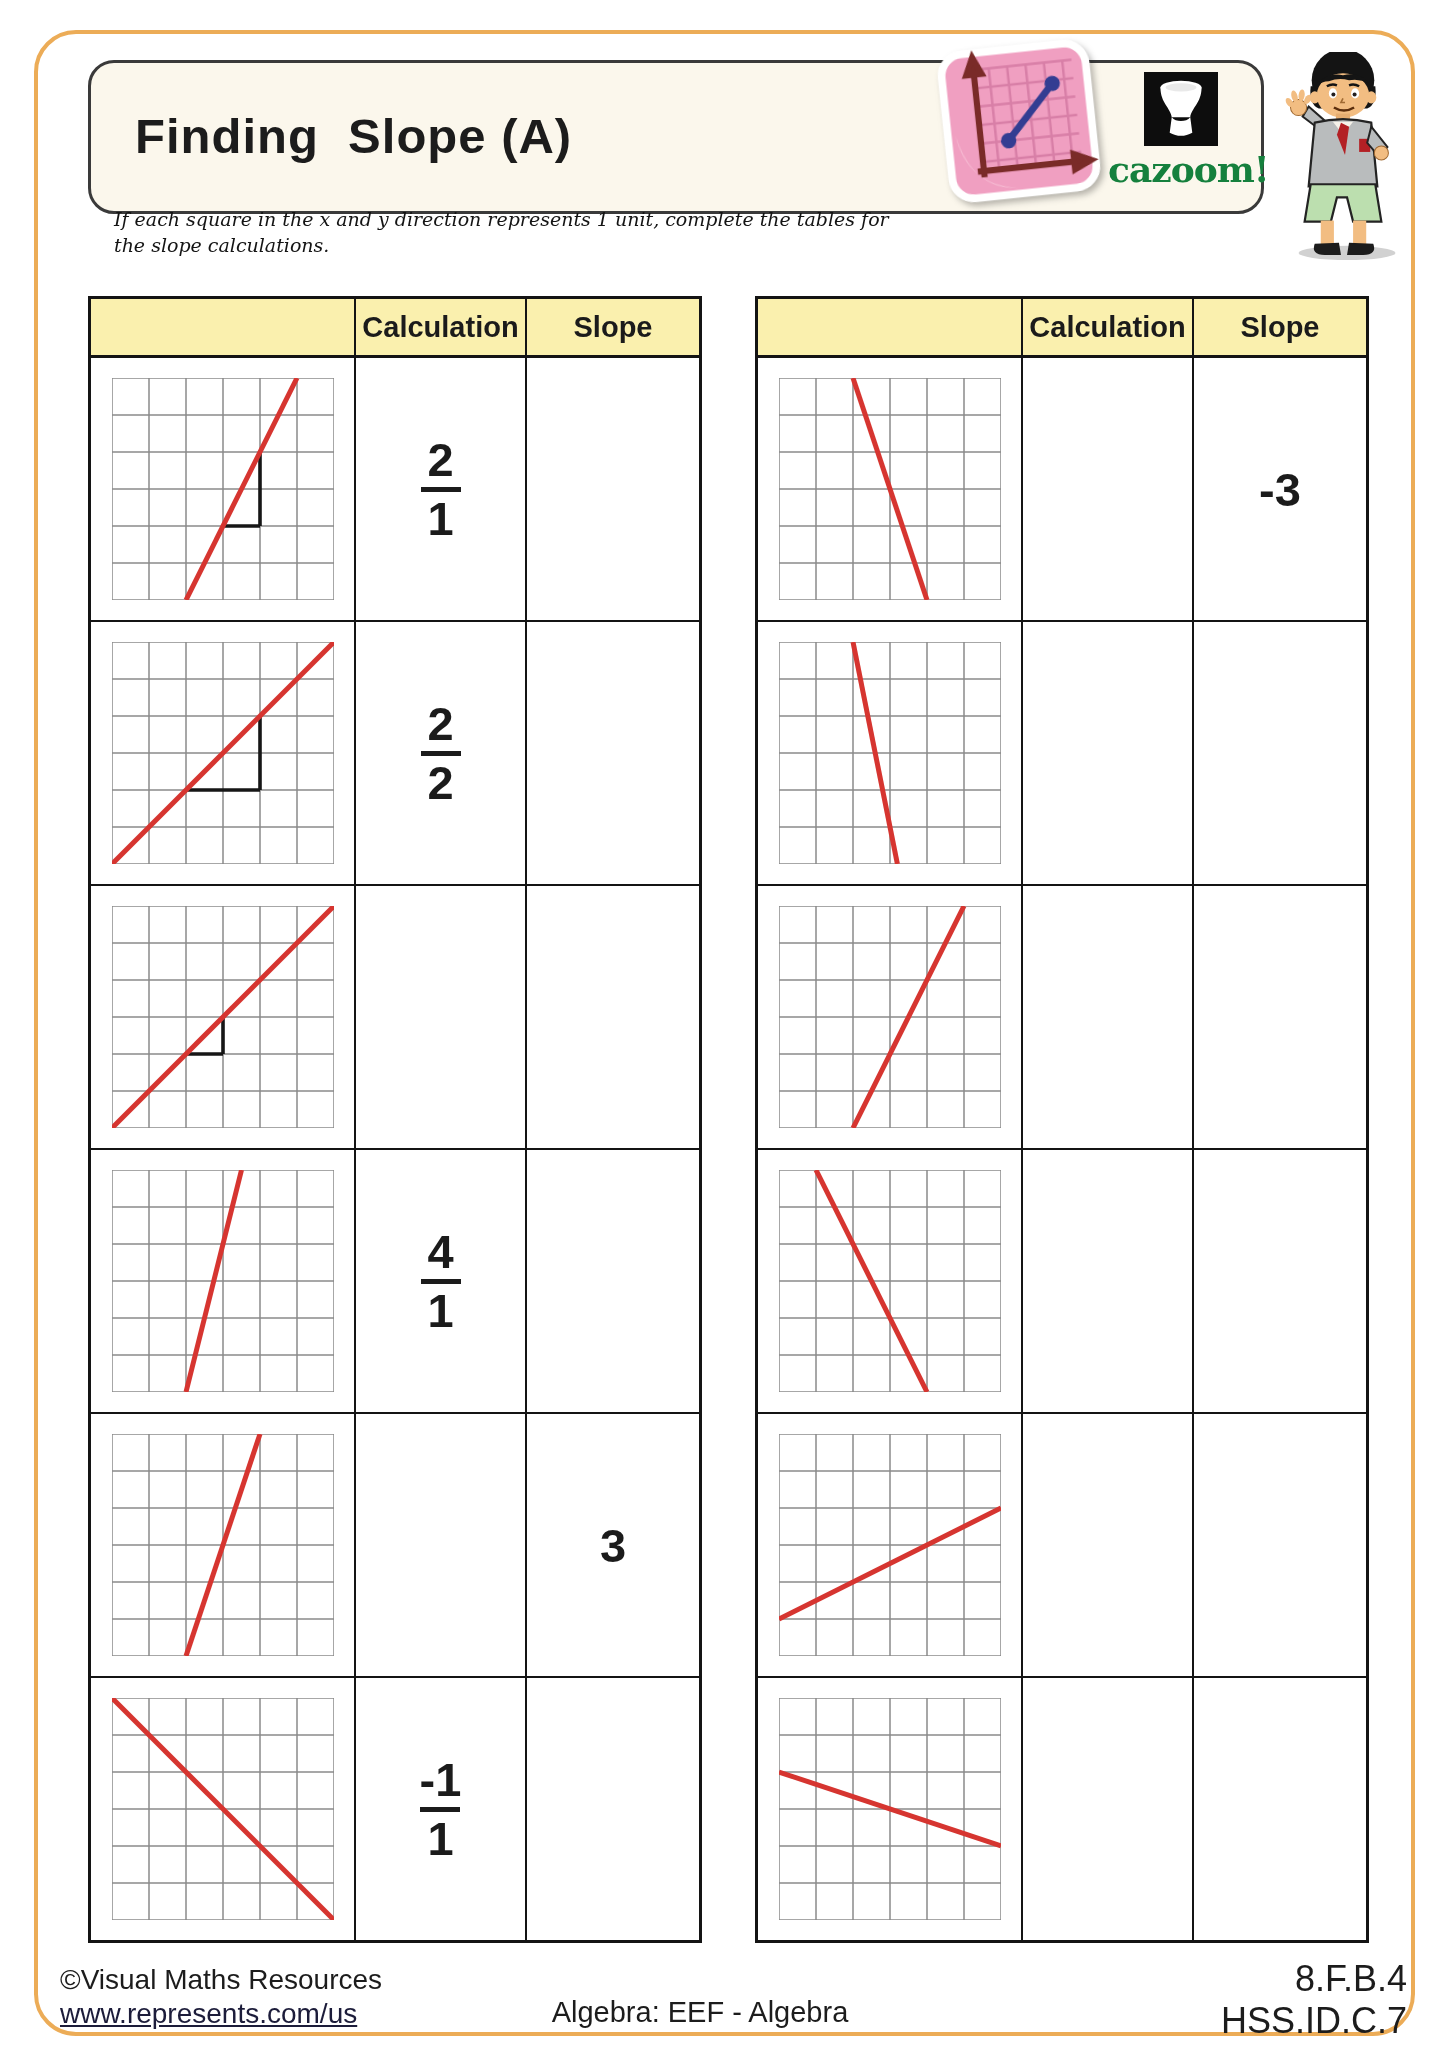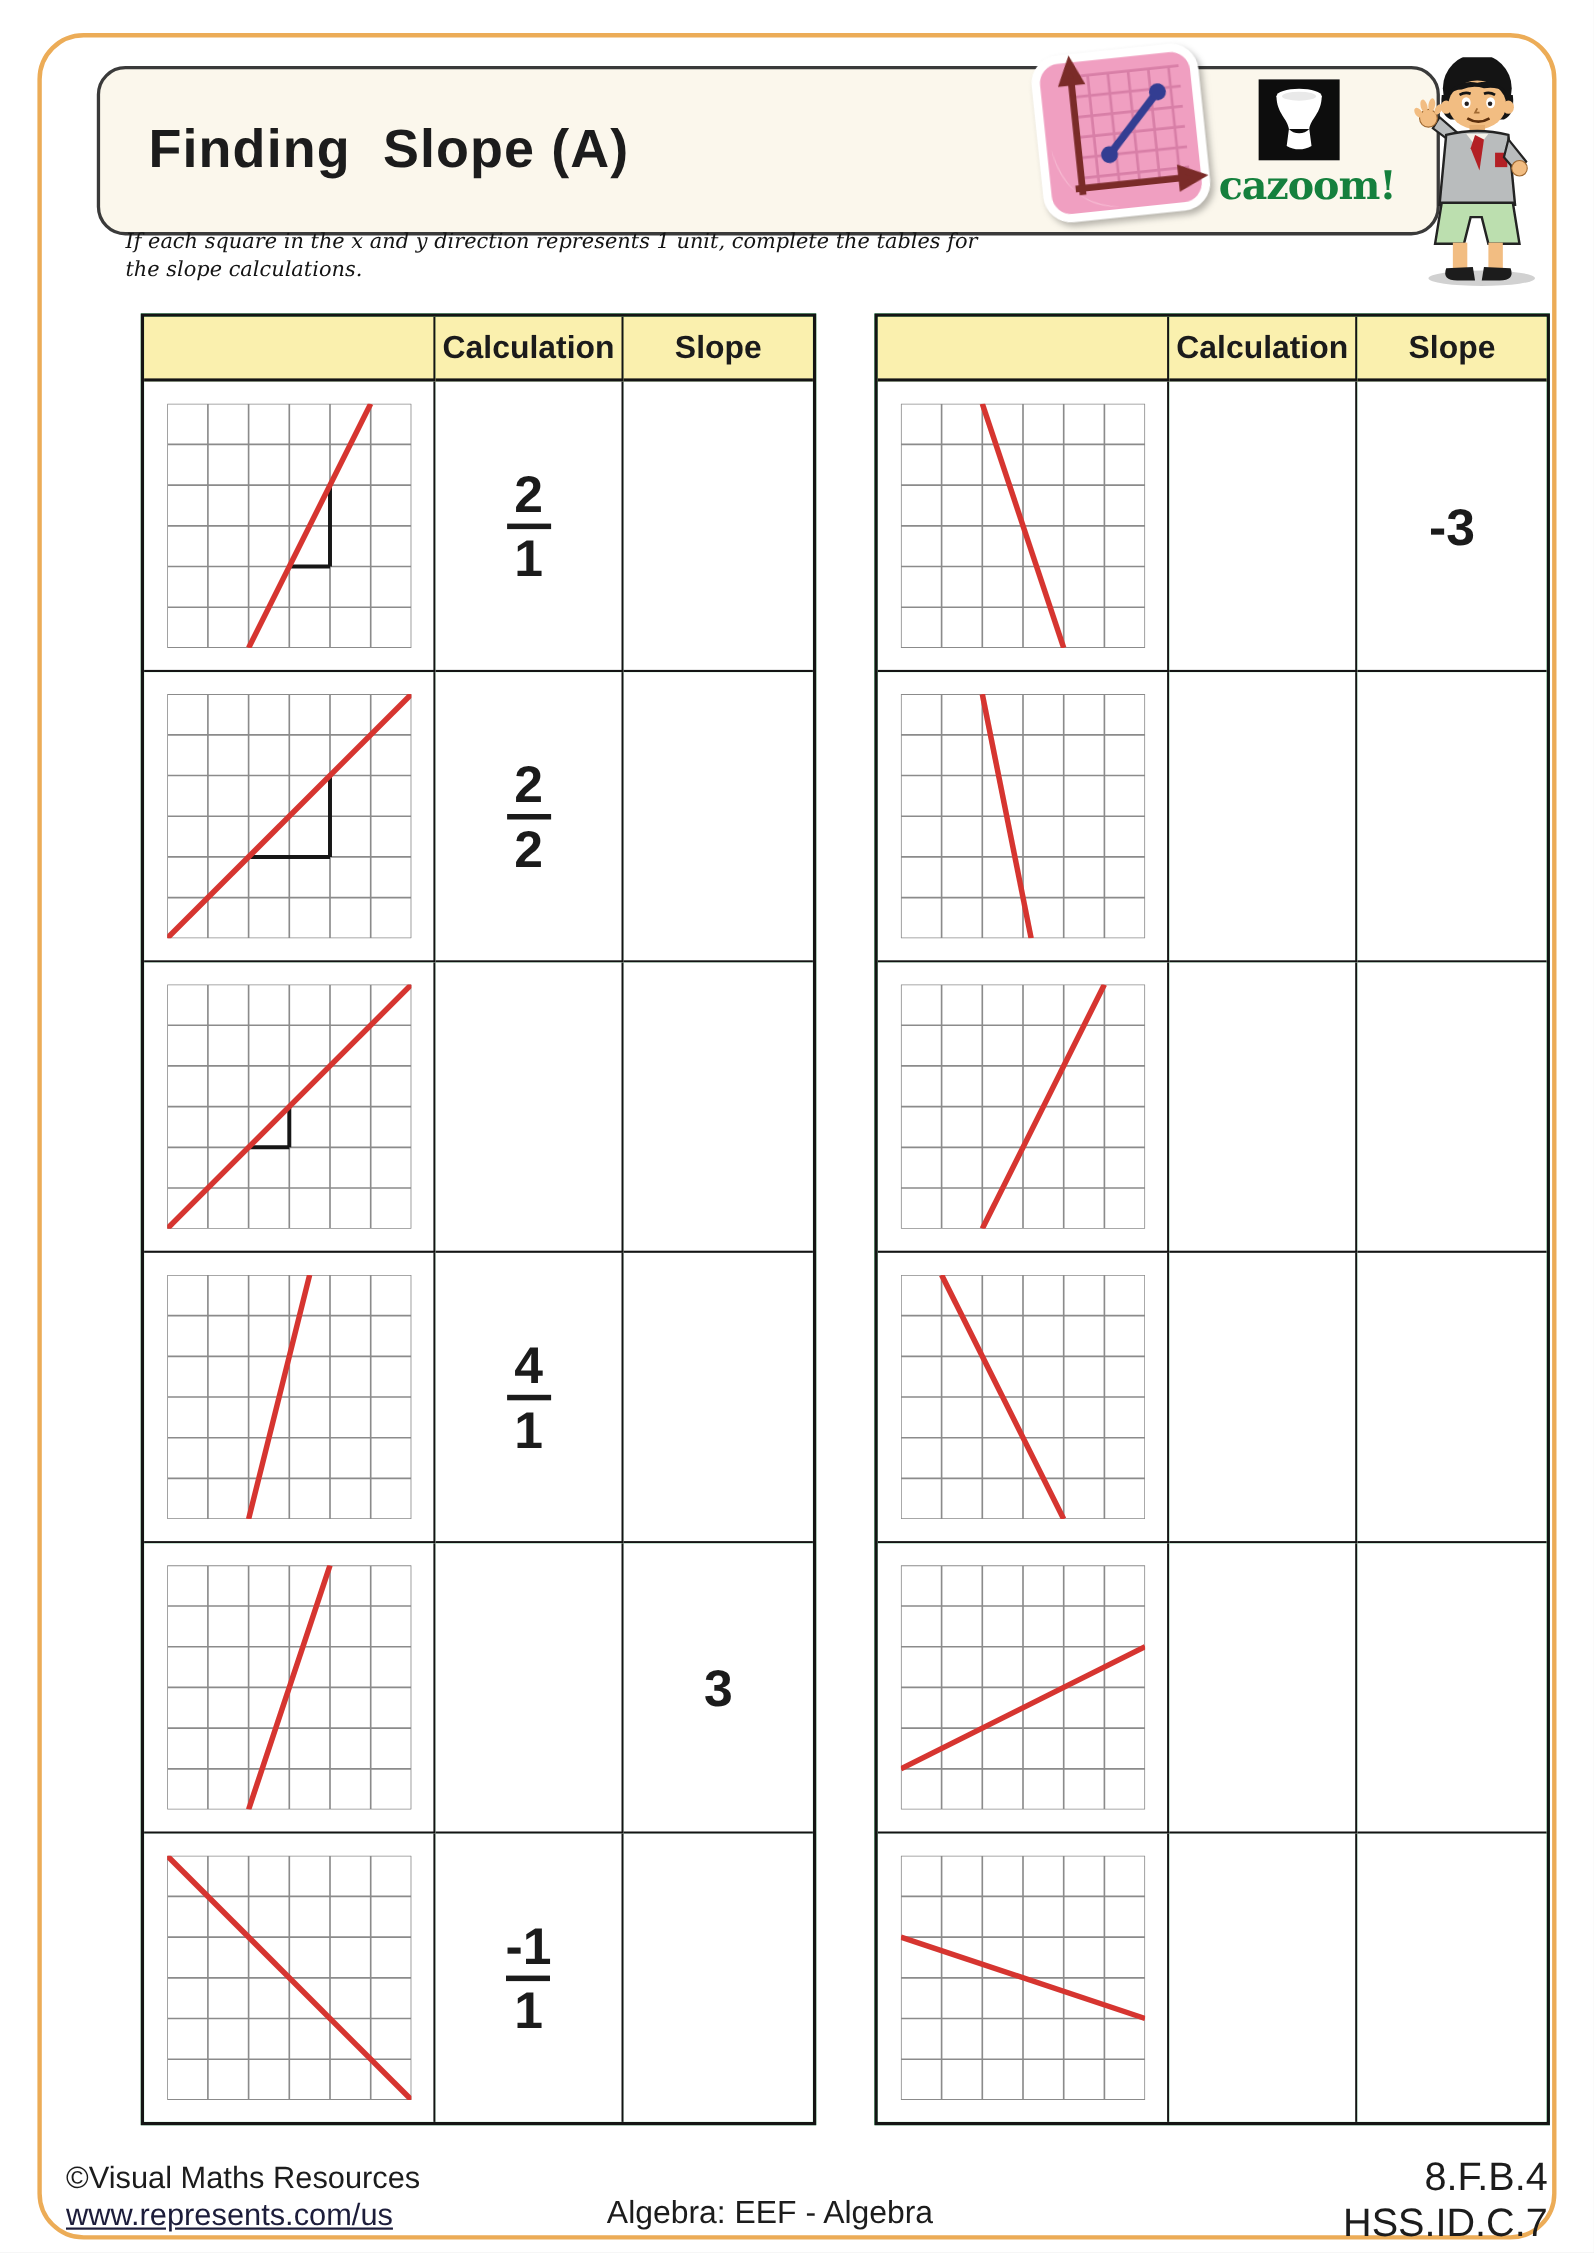--- a/index.html
+++ b/index.html
@@ -3,21 +3,21 @@
 <meta charset="utf-8">
 <style>
   html,body{margin:0;padding:0;background:#e8e8e8;}
   .page{position:relative;width:1449px;height:2048px;margin:0 auto;background:#ffffff;
         font-family:"Liberation Sans",sans-serif;overflow:hidden;}
   .page-border{position:absolute;top:30px;left:34px;right:34px;bottom:12px;
         border:4px solid #ecac57;border-radius:42px;pointer-events:none;}
 
   
   .title-bar{position:absolute;left:88px;top:60px;width:1170px;height:148px;
-        background:#fbf7ec;border:3px solid #3a3a3a;border-radius:26px;padding-left:45px;}
+        background:#fbf7ec;border:3px solid #3a3a3a;border-radius:26px;}
   .title-text{position:absolute;left:44px;top:50%;transform:translateY(-52%);
         font-size:49px;font-weight:bold;color:#1c1c1c;letter-spacing:1px;white-space:pre-wrap;}
 
   
   .graph-sticker{position:absolute;left:942px;top:44px;width:154px;height:154px;
         transform:rotate(-6deg);filter:drop-shadow(3px 4px 3px rgba(0,0,0,.28));}
 
   
   .cazoom-logo{position:absolute;left:1108px;top:72px;width:146px;text-align:center;}
   .cazoom-logo svg{display:block;margin:0 auto;}
@@ -26,21 +26,21 @@
 
   
   .mascot{position:absolute;left:1268px;top:52px;width:152px;height:212px;}
 
   
   .instructions{position:absolute;left:114px;top:206px;width:810px;
         font-family:"DejaVu Serif",serif;font-style:italic;font-size:19px;
         line-height:1.38;color:#141414;}
 
   
-  .slope-table{position:absolute;top:285px;border:3px solid #141414;background:#22c55e;margin-left:40px;}
+  .slope-table{position:absolute;top:296px;border:3px solid #141414;background:#ef4444;}
   #table-left{left:88px;}
   #table-right{left:755px;}
   .thead,.trow{display:grid;grid-template-columns:265px 171px 172px;}
   .th{height:56px;background:#faf0ae;border-bottom:3px solid #141414;
       display:flex;align-items:center;justify-content:center;
       font-size:29px;font-weight:bold;color:#1b1b1b;}
   .th:not(:last-child){border-right:2.5px solid #141414;}
   .cell{height:262px;display:flex;align-items:center;justify-content:center;background:#fff;}
   .cell:not(:last-child){border-right:2.5px solid #141414;}
   .trow:not(:last-child) .cell{border-bottom:2.5px solid #141414;}

